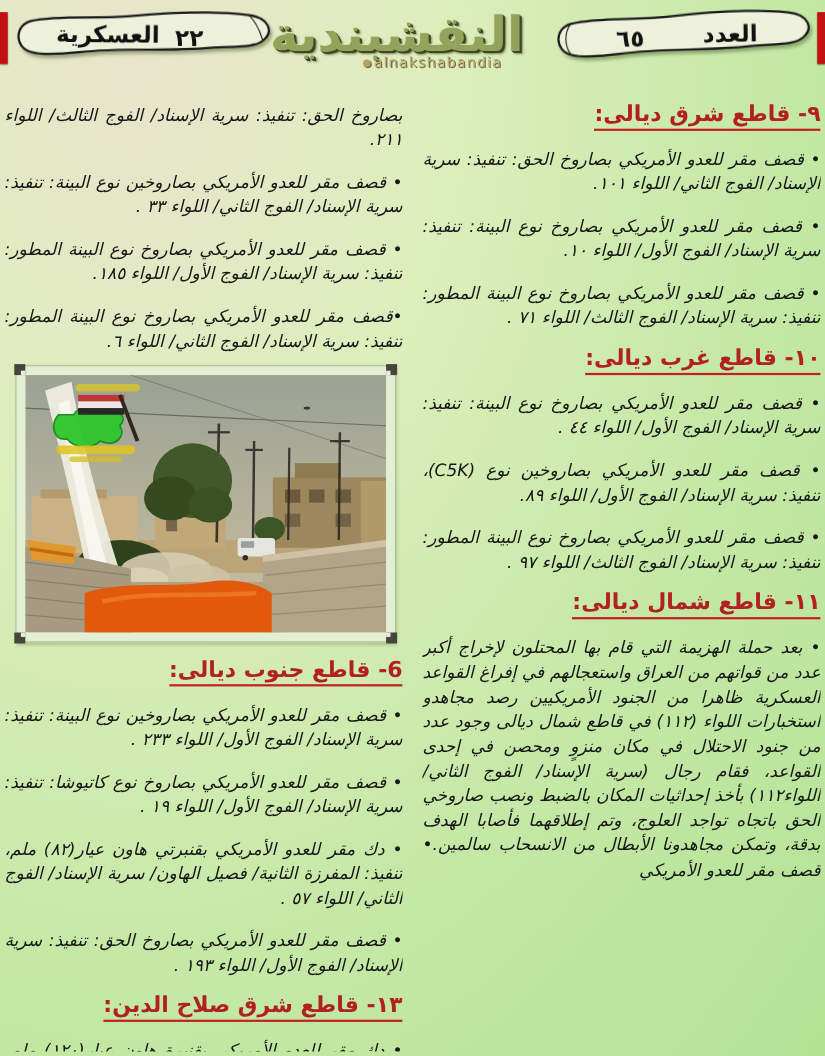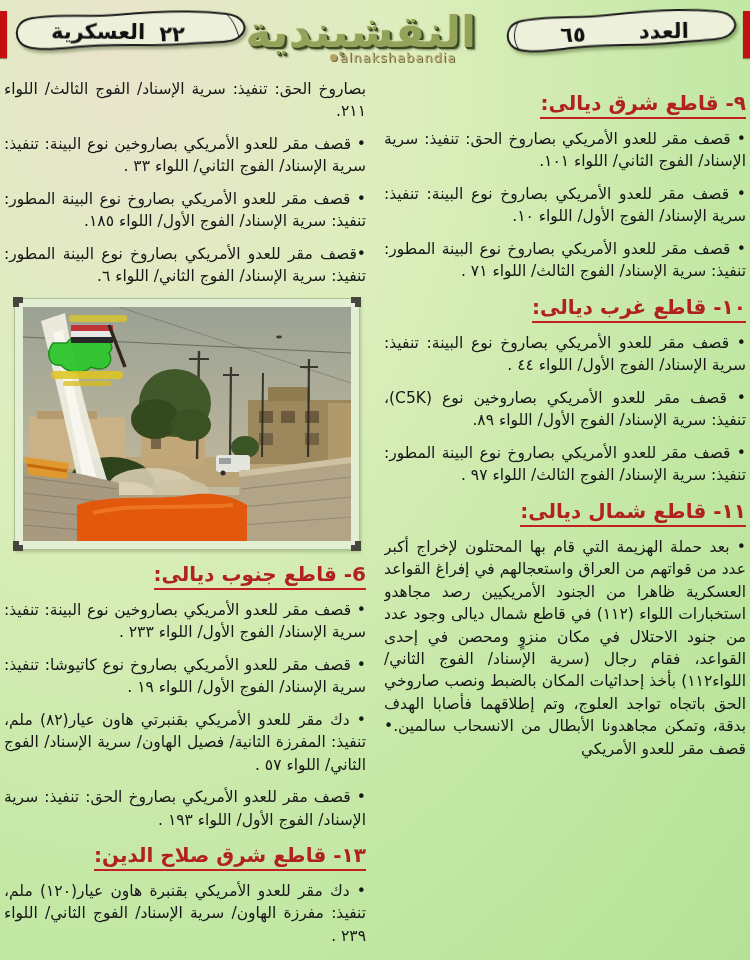--- a/index.html
+++ b/index.html
@@ -21,21 +21,21 @@
            text-shadow:-1px -1px 0 #dde4b2,1px 1px 0 #3e4920,2px 2px 0 #3e4920,3px 3px 2px rgba(40,50,20,.55);}
   .logo-en{direction:ltr;margin-top:-6px;padding-left:46px;font-size:13px;letter-spacing:1px;
            color:#bfae7e;text-shadow:1px 1px 0 #6e6538;display:flex;align-items:center;justify-content:center;gap:3px;}
   .logo-dot{width:7px;height:7px;border-radius:50%;background:#b3a267;box-shadow:1px 1px 0 #6e6538;display:inline-block;}
 
   
   .col{position:absolute;width:362px;direction:rtl;color:#161616;
        font-size:15.5px;line-height:1.45;text-align:justify;}
   .col-first{right:4px;top:86px;height:870px;overflow:hidden;}
   .col-second{left:4px;top:78px;height:878px;overflow:hidden;}
-  .col p{margin:0 0 10px 0;}
+  .col p{margin:16px 0 10px 0;font-style:italic;}
   .col h3{margin:3px 0 10px 0;font-size:20px;font-weight:bold;color:#b22121;text-align:right;}
   .col h3 span{border-bottom:2px solid #c32020;padding-bottom:2px;}
 
   
   .photo-frame{position:relative;width:346px;height:252px;margin:2px 6px 10px 2px;
                background:#e2efd3;border:1px solid #adc096;padding:8px;box-sizing:border-box;
                box-shadow:1px 2px 3px rgba(80,100,55,.3);}
   .photo-frame svg{display:block;}
   .ctab{position:absolute;width:10px;height:10px;background:#45453d;}
   .ctab::after{content:'';position:absolute;width:4px;height:4px;background:#e9e9e0;}

